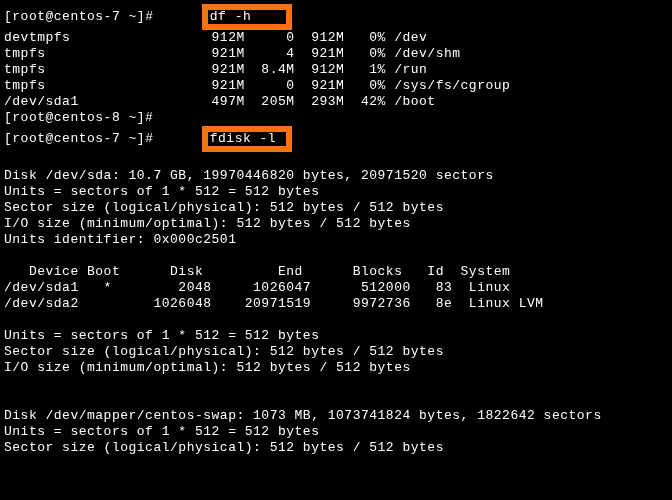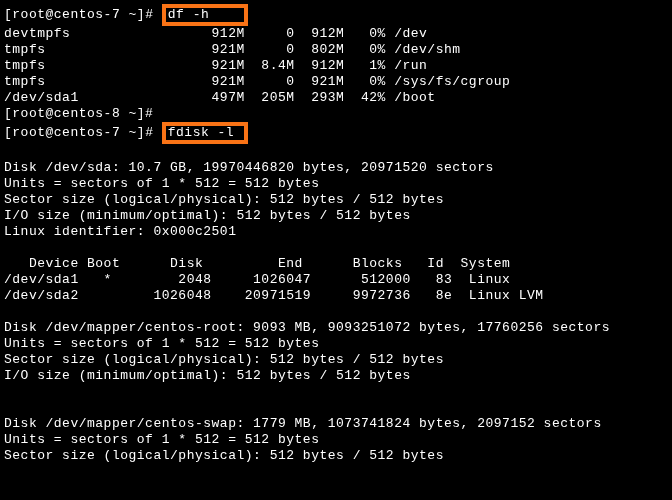--- a/index.html
+++ b/index.html
@@ -11,64 +11,64 @@
     font-size: 13px;
     line-height: 16px;
     letter-spacing: 0.5px;
     width: 672px;
     height: 500px;
     box-sizing: border-box;
     overflow: hidden;
   }
   .line { white-space: pre; }
   .hl {
-    border: 4px solid #f97316;
+    border: 6px solid #f97316;
     padding: 0 2px;
     display: inline-block;
     line-height: 14px;
+    margin-left: 40px;
   }
 </style>
 </head>
 <body>
 
 <div>
 
 <div class="line"><span>[root@centos-7 ~]</span><span># </span><span class="hl">df -h    </span></div>
 
 <div class="line">devtmpfs                 912M     0  912M   0% /dev</div>
-<div class="line">tmpfs                    921M     0  802M   0% /dev/shm</div>
+<div class="line">tmpfs                    921M     4  921M   0% /dev/shm</div>
 <div class="line">tmpfs                    921M  8.4M  912M   1% /run</div>
 <div class="line">tmpfs                    921M     0  921M   0% /sys/fs/cgroup</div>
 <div class="line">/dev/sda1                497M  205M  293M  42% /boot</div>
 
 <div class="line">[root@centos-8 ~]#</div>
 
 <div class="line"><span>[root@centos-7 ~]</span><span># </span><span class="hl">fdisk -l </span></div>
 
 <div class="line">&nbsp;</div>
 
 <div class="line">Disk /dev/sda: 10.7 GB, 19970446820 bytes, 20971520 sectors</div>
 <div class="line">Units = sectors of 1 * 512 = 512 bytes</div>
 <div class="line">Sector size (logical/physical): 512 bytes / 512 bytes</div>
 <div class="line">I/O size (minimum/optimal): 512 bytes / 512 bytes</div>
-<div class="line">Linux identifier: 0x000c2501</div>
+<div class="line">Units identifier: 0x000c2501</div>
 
 <div class="line">&nbsp;</div>
 
 <div class="line">   Device Boot      Disk         End      Blocks   Id  System</div>
 <div class="line">/dev/sda1   *        2048     1026047      512000   83  Linux</div>
 <div class="line">/dev/sda2         1026048    20971519     9972736   8e  Linux LVM</div>
 
 <div class="line">&nbsp;</div>
 
-<div class="line">Disk /dev/mapper/centos-root: 9093 MB, 9093251072 bytes, 17760256 sectors</div>
 <div class="line">Units = sectors of 1 * 512 = 512 bytes</div>
 <div class="line">Sector size (logical/physical): 512 bytes / 512 bytes</div>
 <div class="line">I/O size (minimum/optimal): 512 bytes / 512 bytes</div>
 
 <div class="line">&nbsp;</div>
 <div class="line">&nbsp;</div>
 
-<div class="line">Disk /dev/mapper/centos-swap: 1779 MB, 1073741824 bytes, 2097152 sectors</div>
+<div class="line">Disk /dev/mapper/centos-swap: 1073 MB, 1073741824 bytes, 1822642 sectors</div>
 <div class="line">Units = sectors of 1 * 512 = 512 bytes</div>
 <div class="line">Sector size (logical/physical): 512 bytes / 512 bytes</div>
 
 </div>
 
 </body></html>

